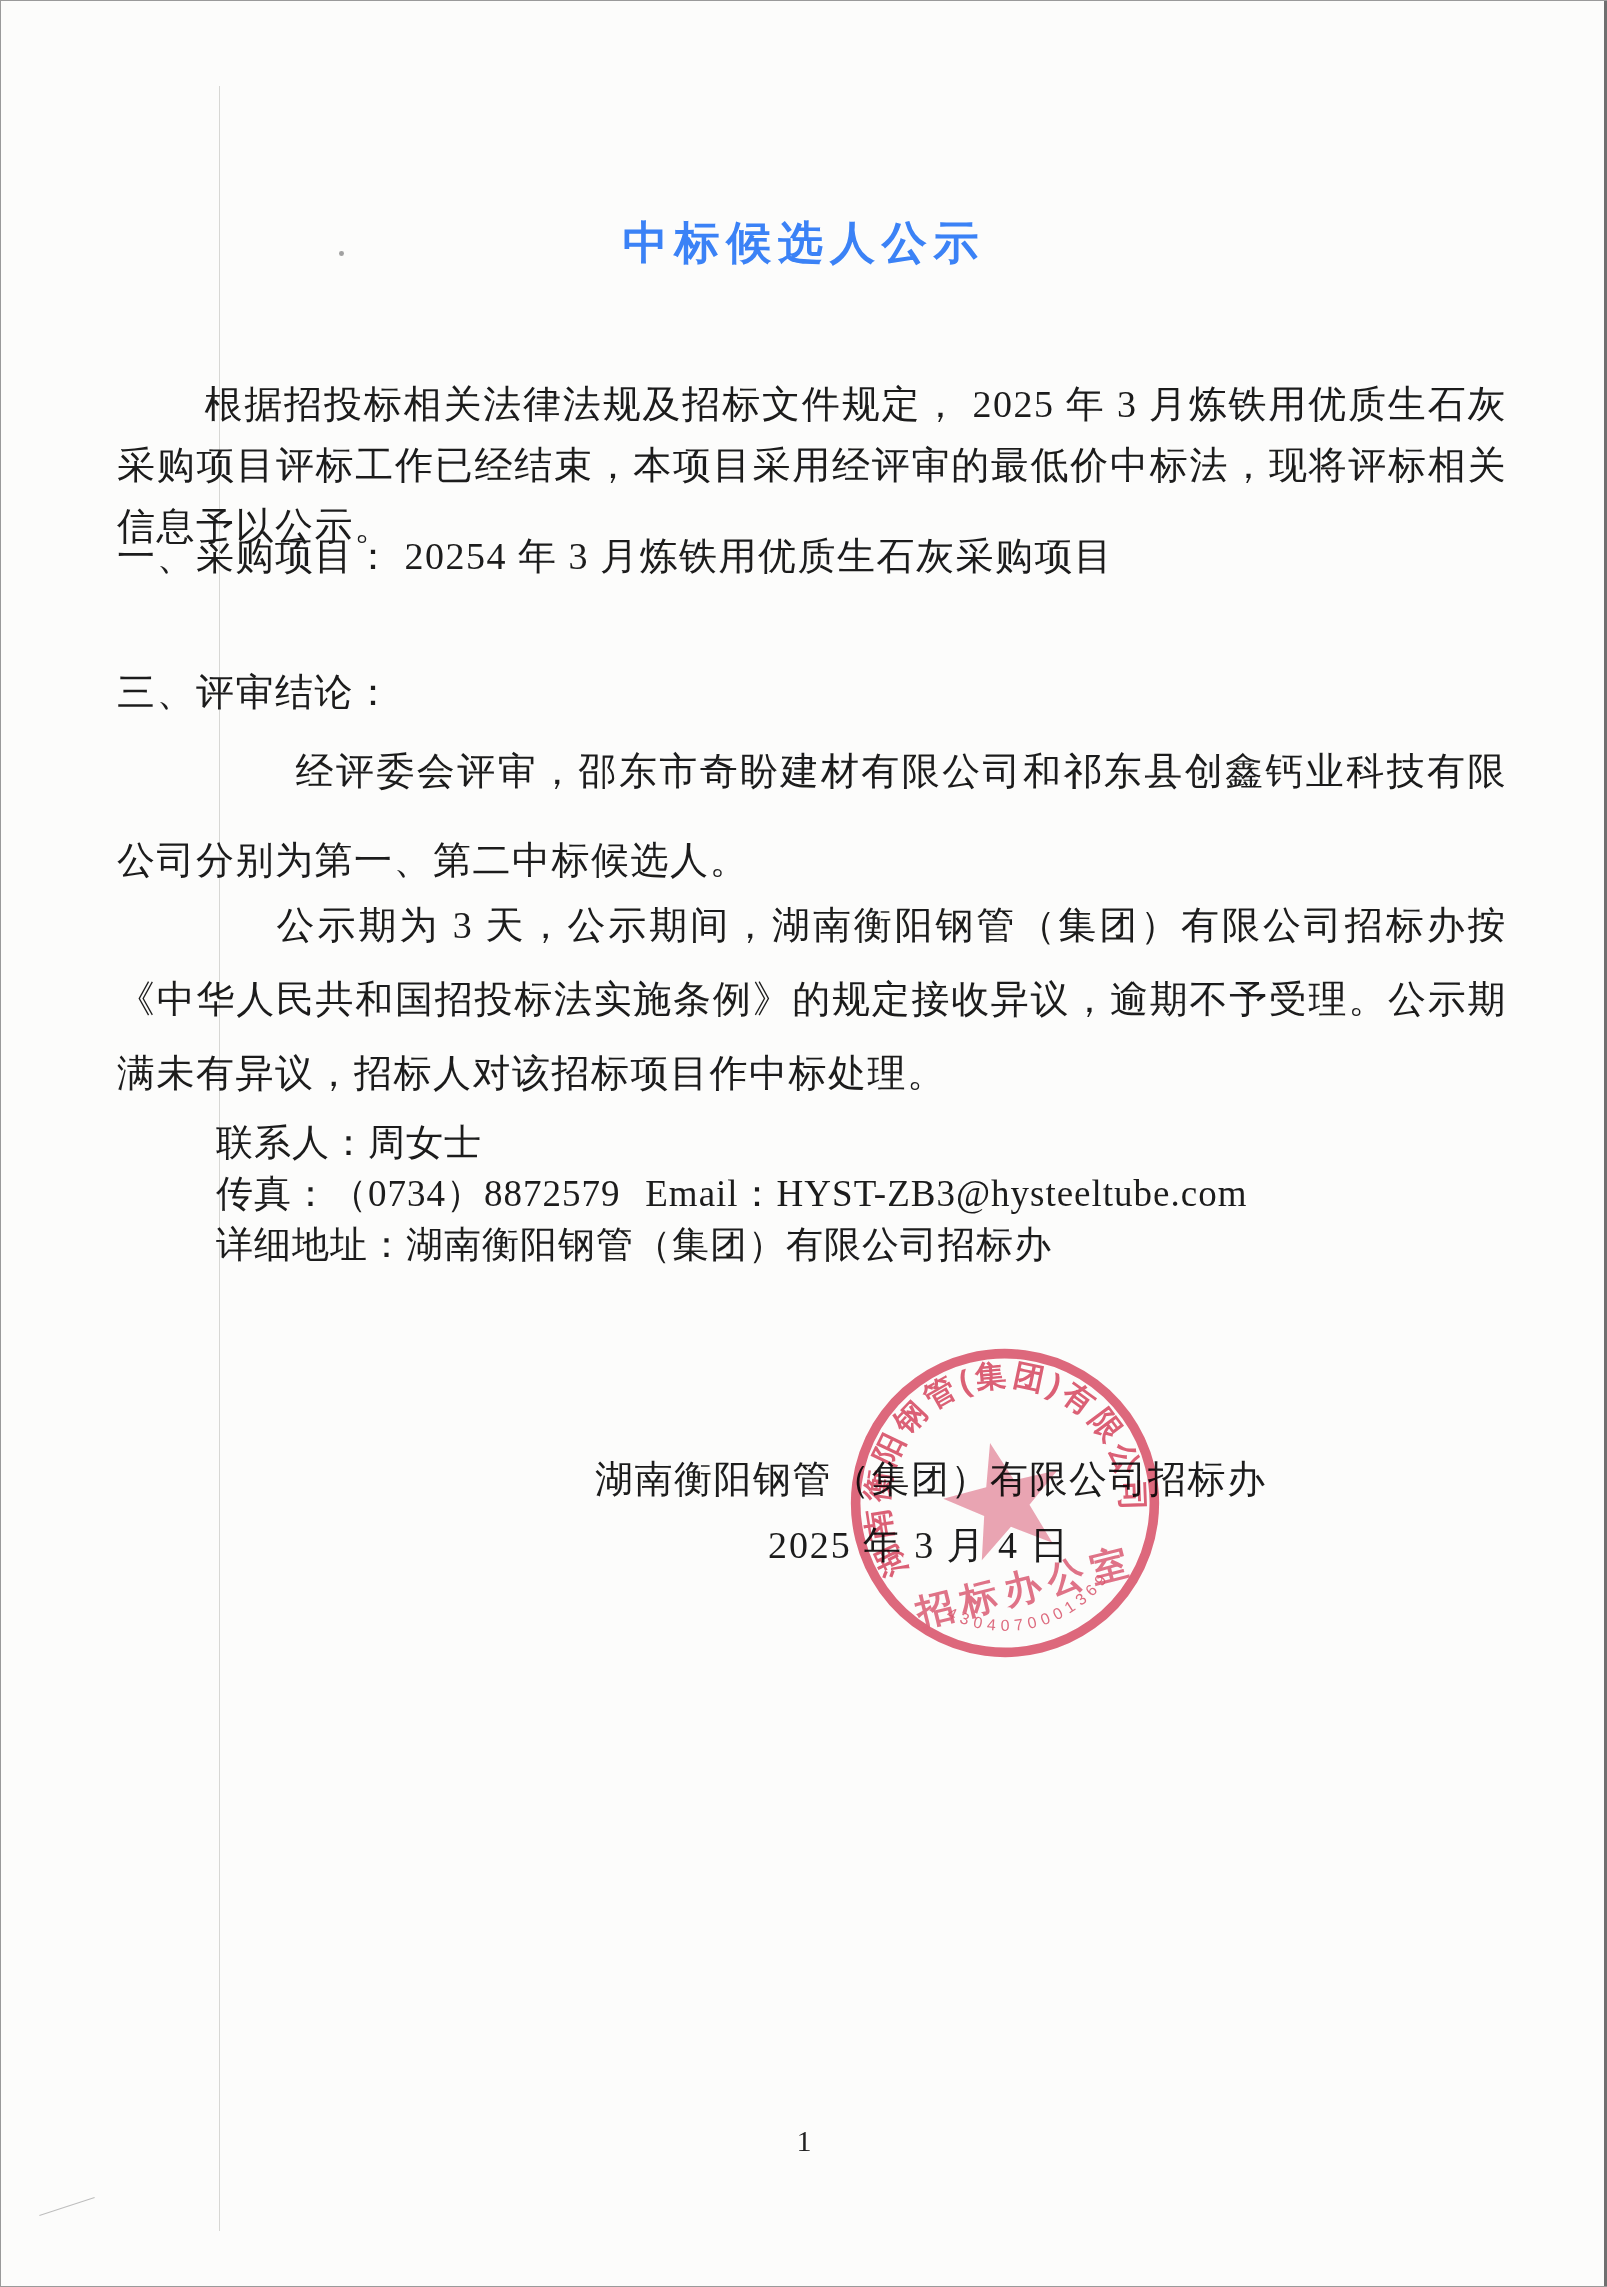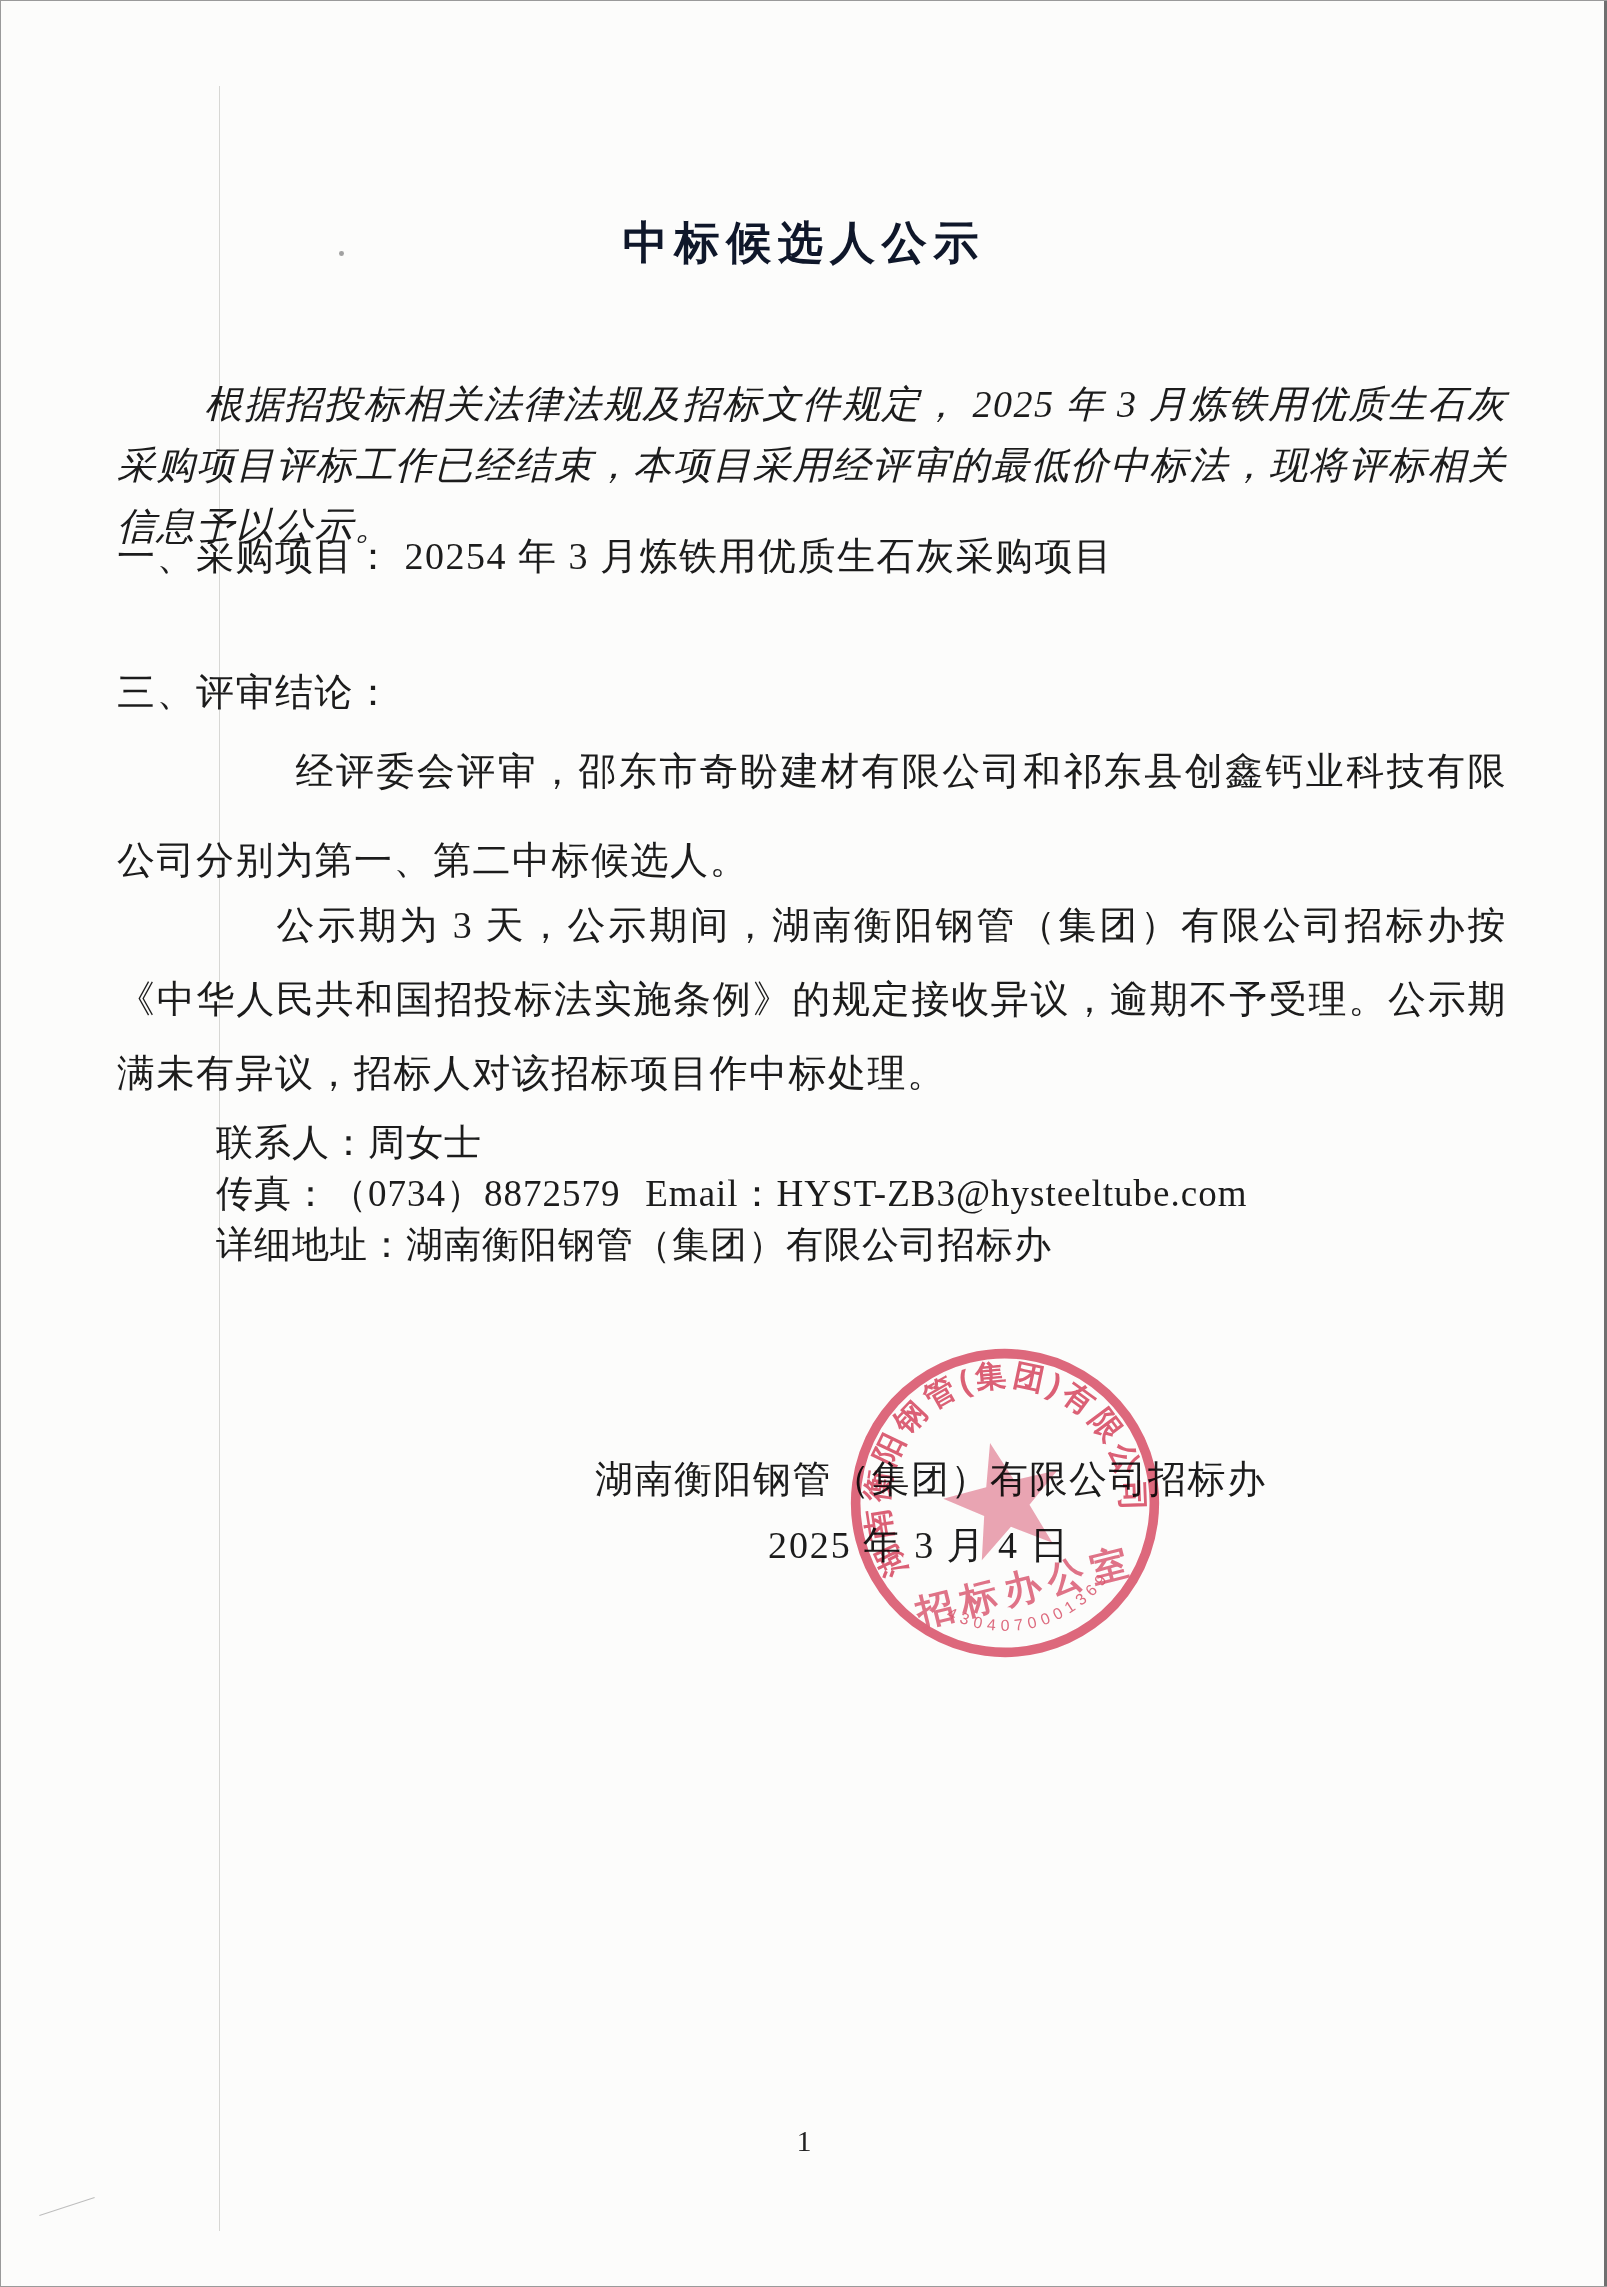--- a/index.html
+++ b/index.html
@@ -26,28 +26,28 @@
   }
   .title-dot{
     position:absolute;left:338px;top:250px;width:4.9px;height:4.9px;border-radius:50%;
     background:#7a7a7a;opacity:.7;
   }
   .doc-title{
     position:absolute;top:212px;left:0;width:100%;
     text-align:center;
     font-family:"Liberation Sans","DejaVu Sans",sans-serif;
     font-weight:bold;font-size:45px;letter-spacing:6.8px;
-    color:#0f172a;
+    color:#3b82f6;
   }
   .para{
     position:absolute;left:116px;width:1390px;
     font-size:38px;letter-spacing:1.5px;
     text-align:justify;text-justify:inter-ideograph;
   }
-  .intro{top:373px;line-height:61px;text-indent:2.3em;font-style:italic;}
+  .intro{top:373px;line-height:61px;text-indent:2.3em;}
   .item{position:absolute;left:116px;font-size:38px;letter-spacing:1.5px;white-space:nowrap;}
   .item-1{top:530px;}
   .item-2{top:596px;}
   .item-3{top:666px;}
   .concl-1{top:726px;line-height:89px;text-indent:4.7em;}
   .concl-2{top:887px;line-height:74px;text-indent:4.2em;}
   .contact{
     position:absolute;left:215px;top:1116px;
     font-size:37px;letter-spacing:1px;line-height:51px;
   }

